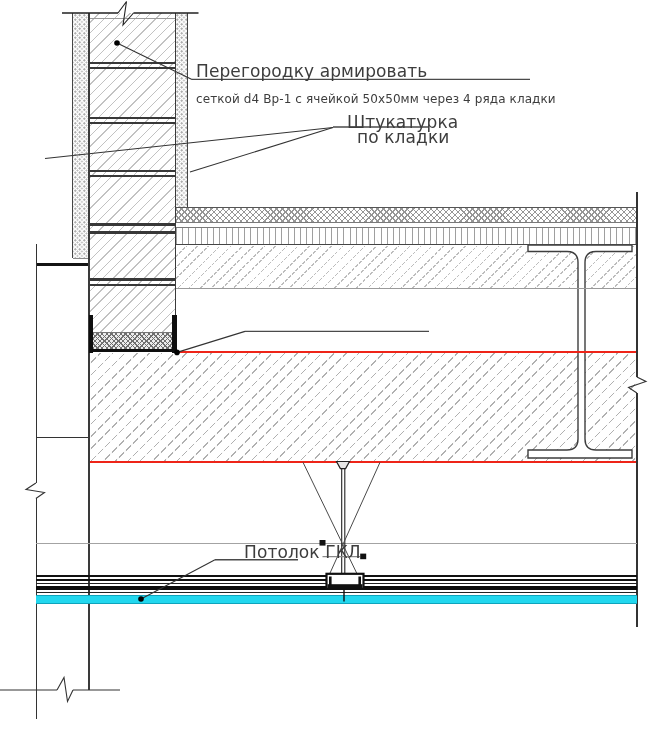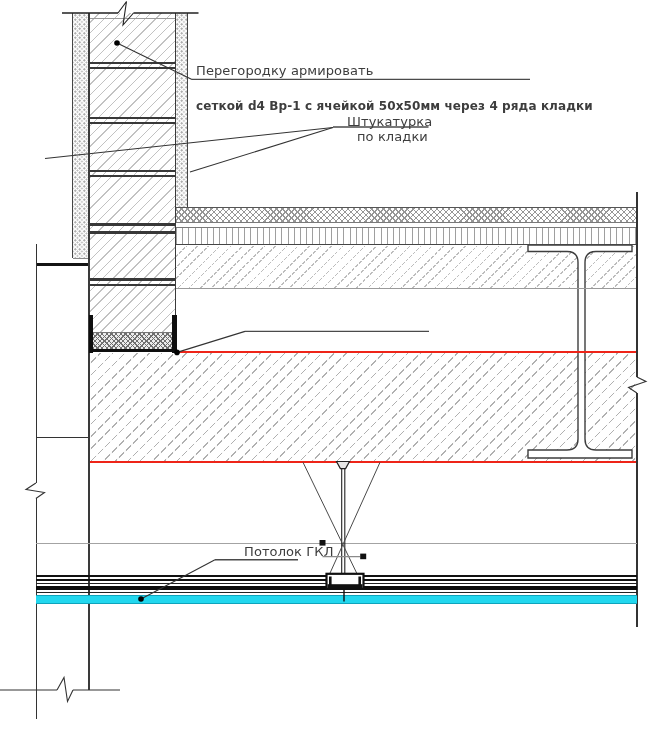--- a/index.html
+++ b/index.html
@@ -24,21 +24,21 @@
       repeating-linear-gradient(135deg,transparent 0 7.6px,#b0b0b0 7.6px 8.7px);}
   .chanfill{background:#ececec;background-image:
       repeating-linear-gradient(45deg,#6f6f6f 0 1px,transparent 1px 3.3px),
       repeating-linear-gradient(135deg,#6f6f6f 0 1px,transparent 1px 3.3px);}
   
   .hline,.vline{position:absolute;}
   .joint{position:absolute;left:90px;width:85px;background:#383838;}
   .red{background:var(--red,#ee2418);}
   .cyanband{background:var(--cyan,#22d7ee);border-top:1px solid #0fa3bb;border-bottom:1px solid #0fa3bb;box-sizing:border-box;}
   
-  .ann{position:absolute;color:#3d3d3d;font-size:13px;line-height:14px;white-space:nowrap;letter-spacing:0.1px;}
+  .ann{position:absolute;color:#3d3d3d;font-size:17px;line-height:14px;white-space:nowrap;letter-spacing:0.1px;}
   .ann.small{font-size:12px;}
   svg.layer{position:absolute;left:0;top:0;}
 </style>
 </head>
 <body>
 
 <div id="canvas">
 
   <div class="abs masonry" style="left:90px;top:13px;width:85px;height:320px;"></div>
   <div class="abs stipple" style="left:72.5px;top:13px;width:16px;height:245px;"></div>
@@ -135,18 +135,18 @@
     <rect x="319.5" y="540" width="6" height="5.6" fill="#111"></rect>
     <rect x="360.2" y="553.6" width="6" height="5.6" fill="#111"></rect>
     <rect x="326.5" y="573.8" width="37" height="15" fill="#fff" stroke="#111" stroke-width="2.2"></rect>
     <rect x="329" y="576.5" width="2.6" height="11" fill="#111"></rect>
     <rect x="358.4" y="576.5" width="2.6" height="11" fill="#111"></rect>
     <rect x="327.5" y="584.2" width="35" height="4.2" fill="#111"></rect>
     <path d="M344,589 V601.5" stroke="#111" stroke-width="1.4"></path>
   </svg>
 
   <div class="ann" style="left:196px;top:63.5px;">Перегородку армировать</div>
-  <div class="ann small" style="left:196px;top:99px;font-weight:bold;">сеткой d4 Вр-1 с ячейкой 50х50мм через 4 ряда кладки</div>
+  <div class="ann small" style="left:196px;top:92px;">сеткой d4 Вр-1 с ячейкой 50х50мм через 4 ряда кладки</div>
   <div class="ann" style="left:347px;top:115px;">Штукатурка</div>
   <div class="ann" style="left:357px;top:129.5px;">по кладки</div>
   <div class="ann" style="left:218px;top:544.6px;margin-left:26px;">Потолок ГКЛ</div>
 
 </div>
 
 </body></html>

